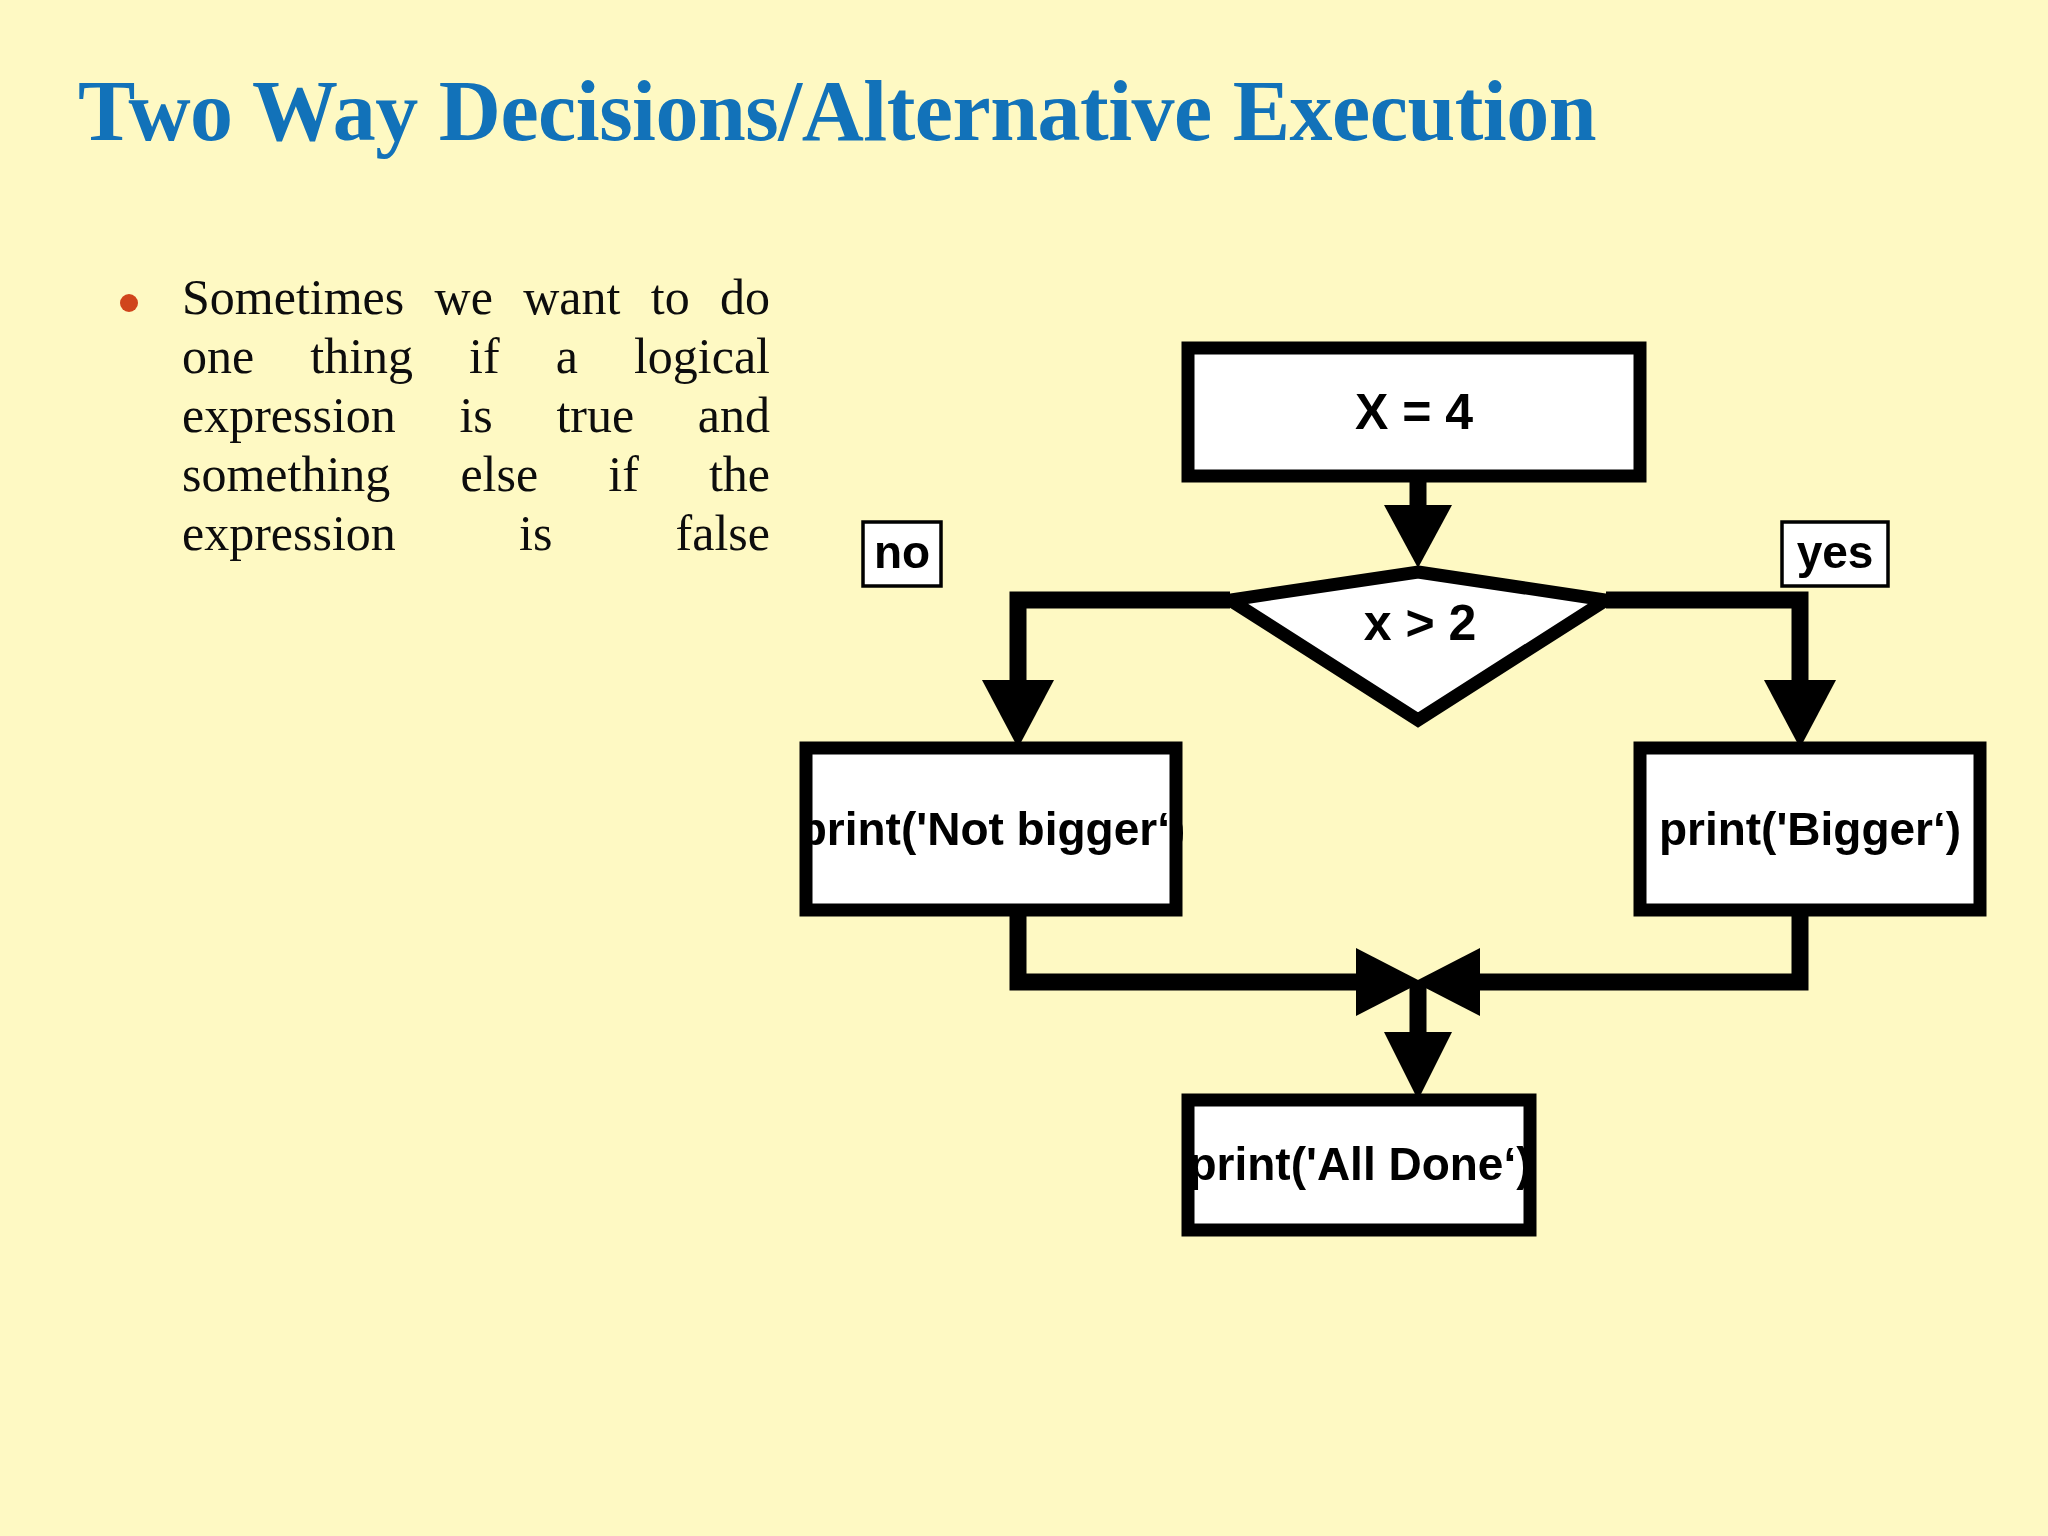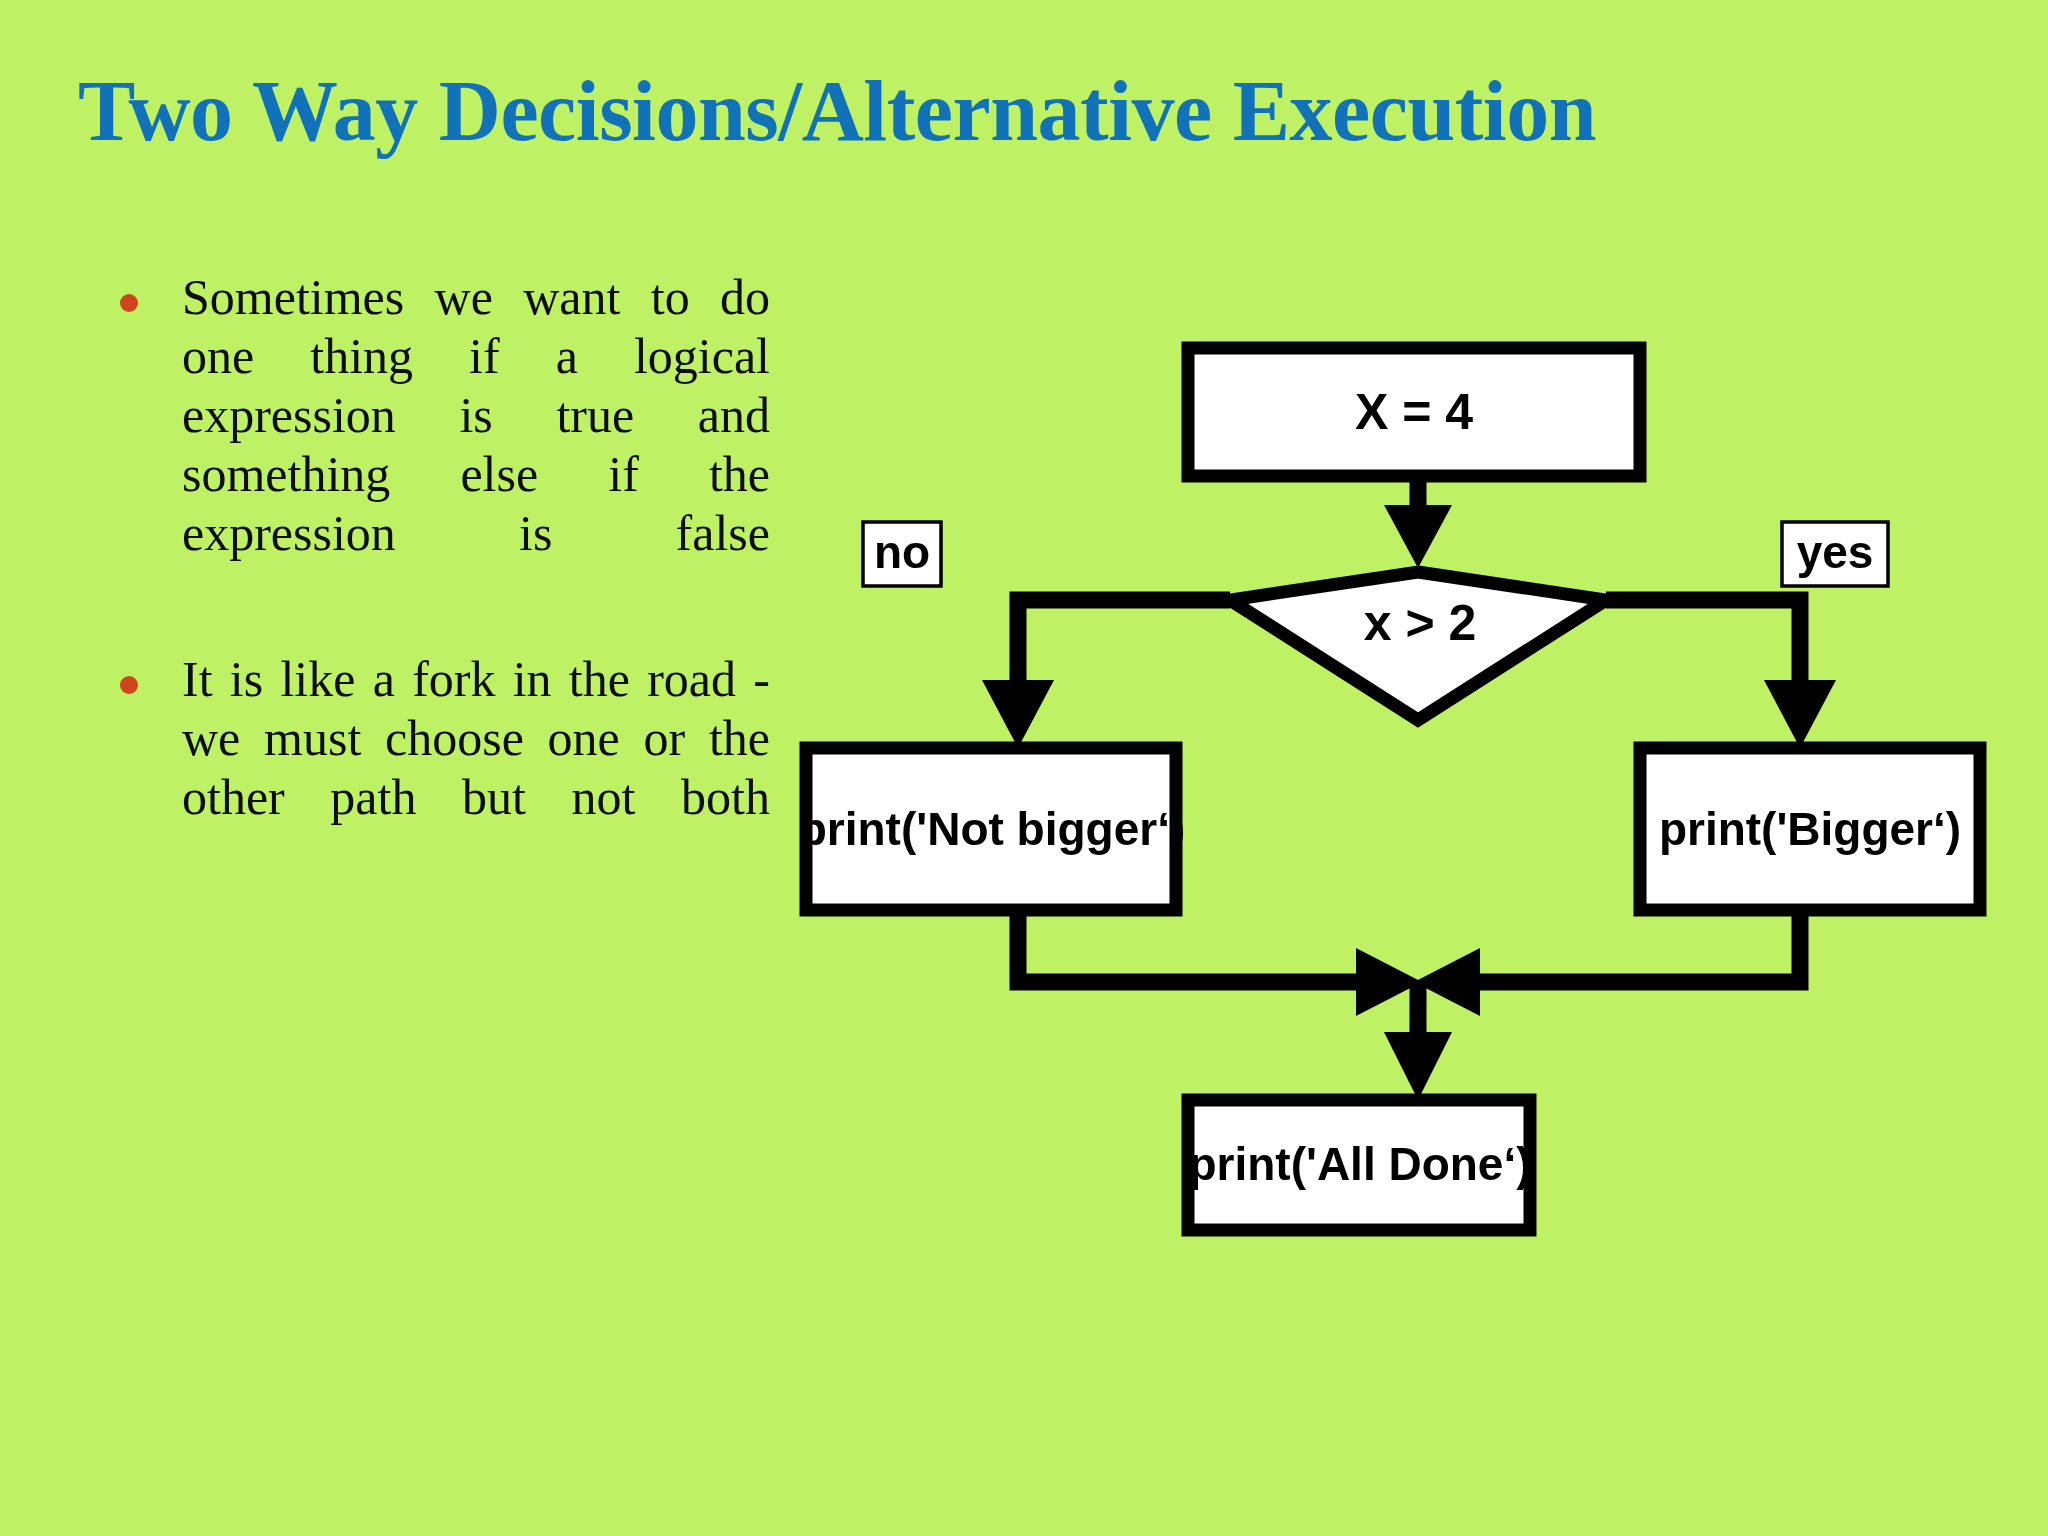--- a/index.html
+++ b/index.html
@@ -11,21 +11,21 @@
     width: 2048px;
     height: 1536px;
     position: relative;
     overflow: hidden;
     font-family: "Liberation Serif", serif;
   }
 
   #slide {
     position: absolute;
     inset: 0;
-    background: #bef264;
+    background: #fef9c3;
   }
 
   
   #slide-title {
     position: absolute;
     left: 78px;
     top: 68px;
     width: 1900px;
     font-family: "Liberation Serif", serif;
     font-weight: bold;
@@ -134,24 +134,20 @@
 
   <div id="slide-title">Two Way Decisions/Alternative Execution</div>
 
   <div id="bullet-list">
 
     <div class="bullet-item">
       <span class="bullet-marker"></span>
       <span class="bullet-text">Sometimes we want to do one thing if a logical expression is true and something else if the expression is false</span>
     </div>
 
-    <div class="bullet-item">
-      <span class="bullet-marker"></span>
-      <span class="bullet-text">It is like a fork in the road - we must choose one or the other path but not both</span>
-    </div>
 
   </div>
 
   <div id="flowchart">
     <svg viewBox="0 0 1230 960" xmlns="http://www.w3.org/2000/svg">
 
       <g>
         <line class="fc-line" x1="658" y1="175" x2="658" y2="225"></line>
         <polygon class="fc-head" points="658,268 624,205 692,205"></polygon>
       </g>

